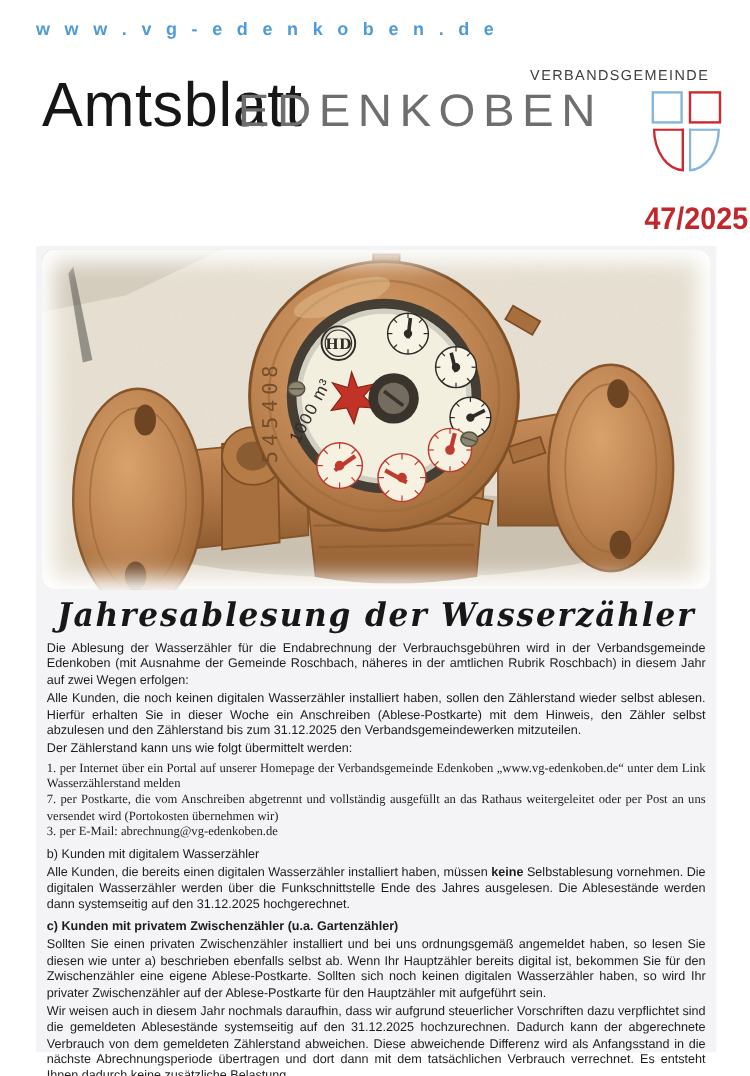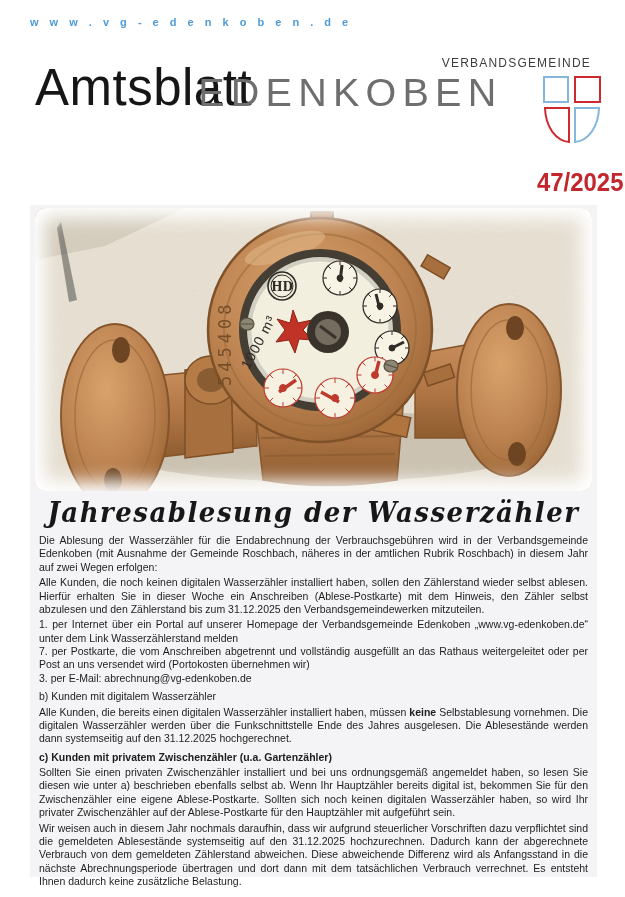--- a/index.html
+++ b/index.html
@@ -1,21 +1,21 @@
 <!DOCTYPE html>
 <html lang="de"><head>
 <meta charset="utf-8">
 <style>
   * { margin:0; padding:0; box-sizing:border-box; }
   html,body { background:#ffffff; }
   body { width:625px; height:897px; font-family:"Liberation Sans", sans-serif; color:#1f1f1f; }
   .page { position:relative; width:625px; height:897px; overflow:hidden; background:#ffffff; }
 
   
-  .site-url { position:absolute; left:30px; top:16px; font-size:11px; font-weight:bold;
+  .site-url { position:absolute; left:30px; top:16px; font-size:15px; font-weight:bold;
               letter-spacing:4px; color:#4f9bd7; }
 
   
   .masthead { position:absolute; left:4px; top:50px; width:625px; height:118px; }
   .amtsblatt { position:absolute; left:31px; top:8px; font-size:51px; font-weight:normal;
                color:#161616; letter-spacing:0.5px; transform:scaleY(1.02); }
   .edenkoben { position:absolute; left:200px; top:22px; font-size:38px; color:#6e6e6e;
                letter-spacing:6px; transform:scaleX(1.04); white-space:nowrap; }
   .vgm-type { position:absolute; right:38px; top:6px; font-size:12px; color:#3d3d3d;
               letter-spacing:1.2px; }
@@ -49,21 +49,21 @@
 
   .headline { text-align:center; font-family:"DejaVu Serif", cursive;
               font-size:26px; font-weight:bold; font-style:italic; letter-spacing:1.5px;
               color:#171717; margin:7px 0 6px 0; transform:scaleY(1.05); }
 
   .copy { padding:0 9px 0 9px; font-size:10.5px; line-height:1.275; text-align:justify;
           color:#1d1d1d; }
   .copy p { margin:0 0 2px 0; }
   .copy .gap { margin-top:5px; }
   .head-b { font-weight:bold; }
-  .channels div { text-align:justify; }
+  .channels div { text-align:justify;font-family:Liberation Serif, serif; }
 </style>
 </head>
 <body>
 
 <div class="page">
 
   <div class="site-url">w w w . v g - e d e n k o b e n . d e</div>
 
   <div class="masthead">
     <div class="amtsblatt">Amtsblatt</div>
@@ -262,20 +262,21 @@
       </svg>
       <div class="vignette"></div>
     </div>
 
     <div class="headline">Jahresablesung der Wasserzähler</div>
 
     <div class="copy">
       <p>Die Ablesung der Wasserzähler für die Endabrechnung der Verbrauchsgebühren wird in der Verbandsgemeinde Edenkoben (mit Ausnahme der Gemeinde Roschbach, näheres in der amtlichen Rubrik Roschbach) in diesem Jahr auf zwei Wegen erfolgen:</p>
 
       <p>Alle Kunden, die noch keinen digitalen Wasserzähler installiert haben, sollen den Zählerstand wieder selbst ablesen. Hierfür erhalten Sie in dieser Woche ein Anschreiben (Ablese-Postkarte) mit dem Hinweis, den Zähler selbst abzulesen und den Zählerstand bis zum 31.12.2025 den Verbandsgemeindewerken mitzuteilen.</p>
+      <p>Der Zählerstand kann uns wie folgt übermittelt werden:</p>
 
       <div class="channels">
         <div>1. per Internet über ein Portal auf unserer Homepage der Verbandsgemeinde Edenkoben „www.vg-edenkoben.de“ unter dem Link Wasserzählerstand melden</div>
         <div>7. per Postkarte, die vom Anschreiben abgetrennt und vollständig ausgefüllt an das Rathaus weitergeleitet oder per Post an uns versendet wird (Portokosten übernehmen wir)</div>
         <div>3. per E-Mail: abrechnung@vg-edenkoben.de</div>
       </div>
 
       <p class="gap">b) Kunden mit digitalem Wasserzähler</p>
       <p><span>Alle Kunden, die bereits einen digitalen Wasserzähler installiert haben, müssen </span><span class="head-b">keine</span><span> Selbstablesung vornehmen. Die digitalen Wasserzähler werden über die Funkschnittstelle Ende des Jahres ausgelesen. Die Ablesestände werden dann systemseitig auf den 31.12.2025 hochgerechnet.</span></p>
 

